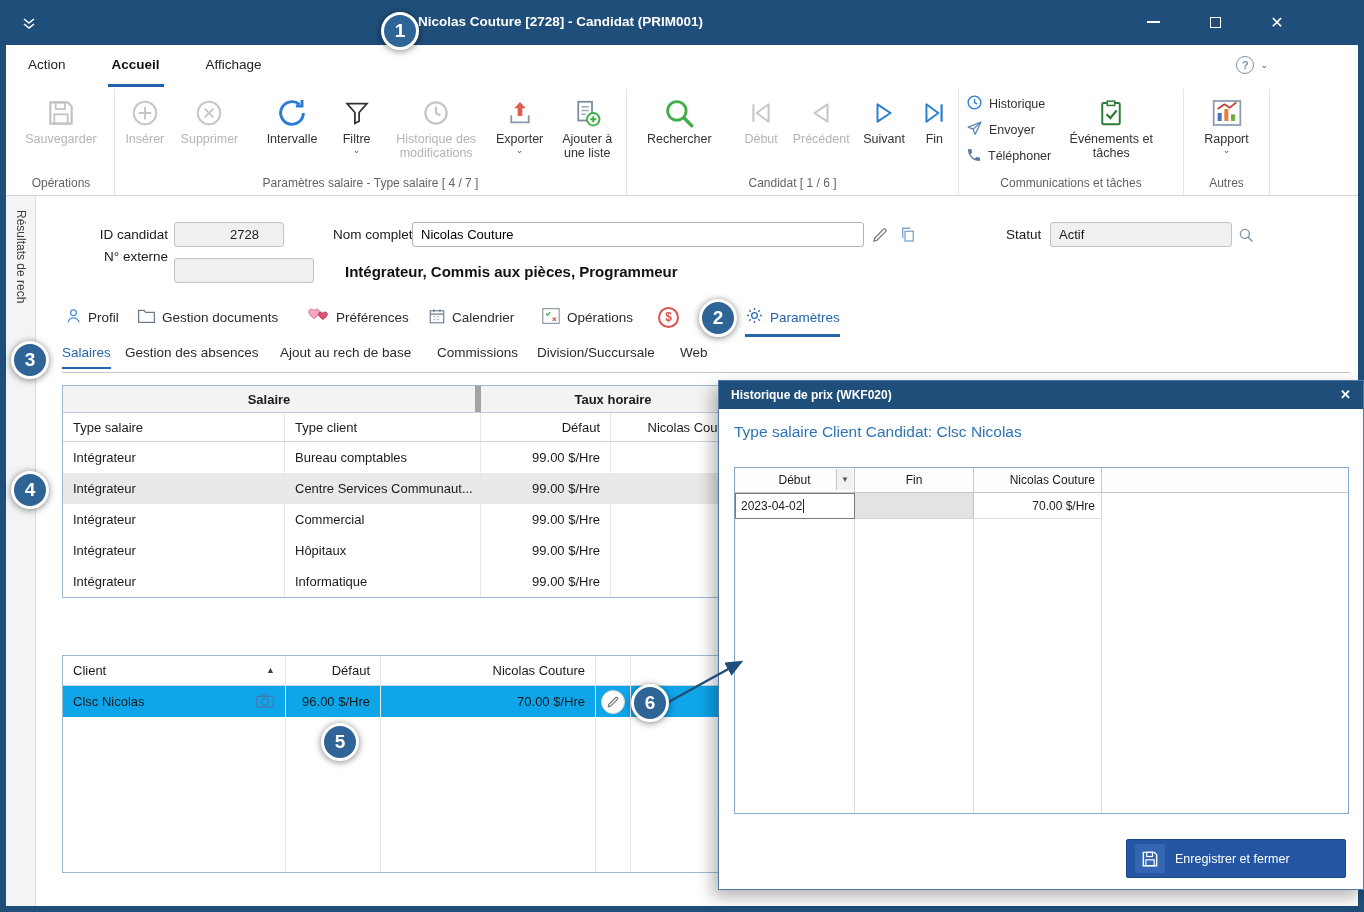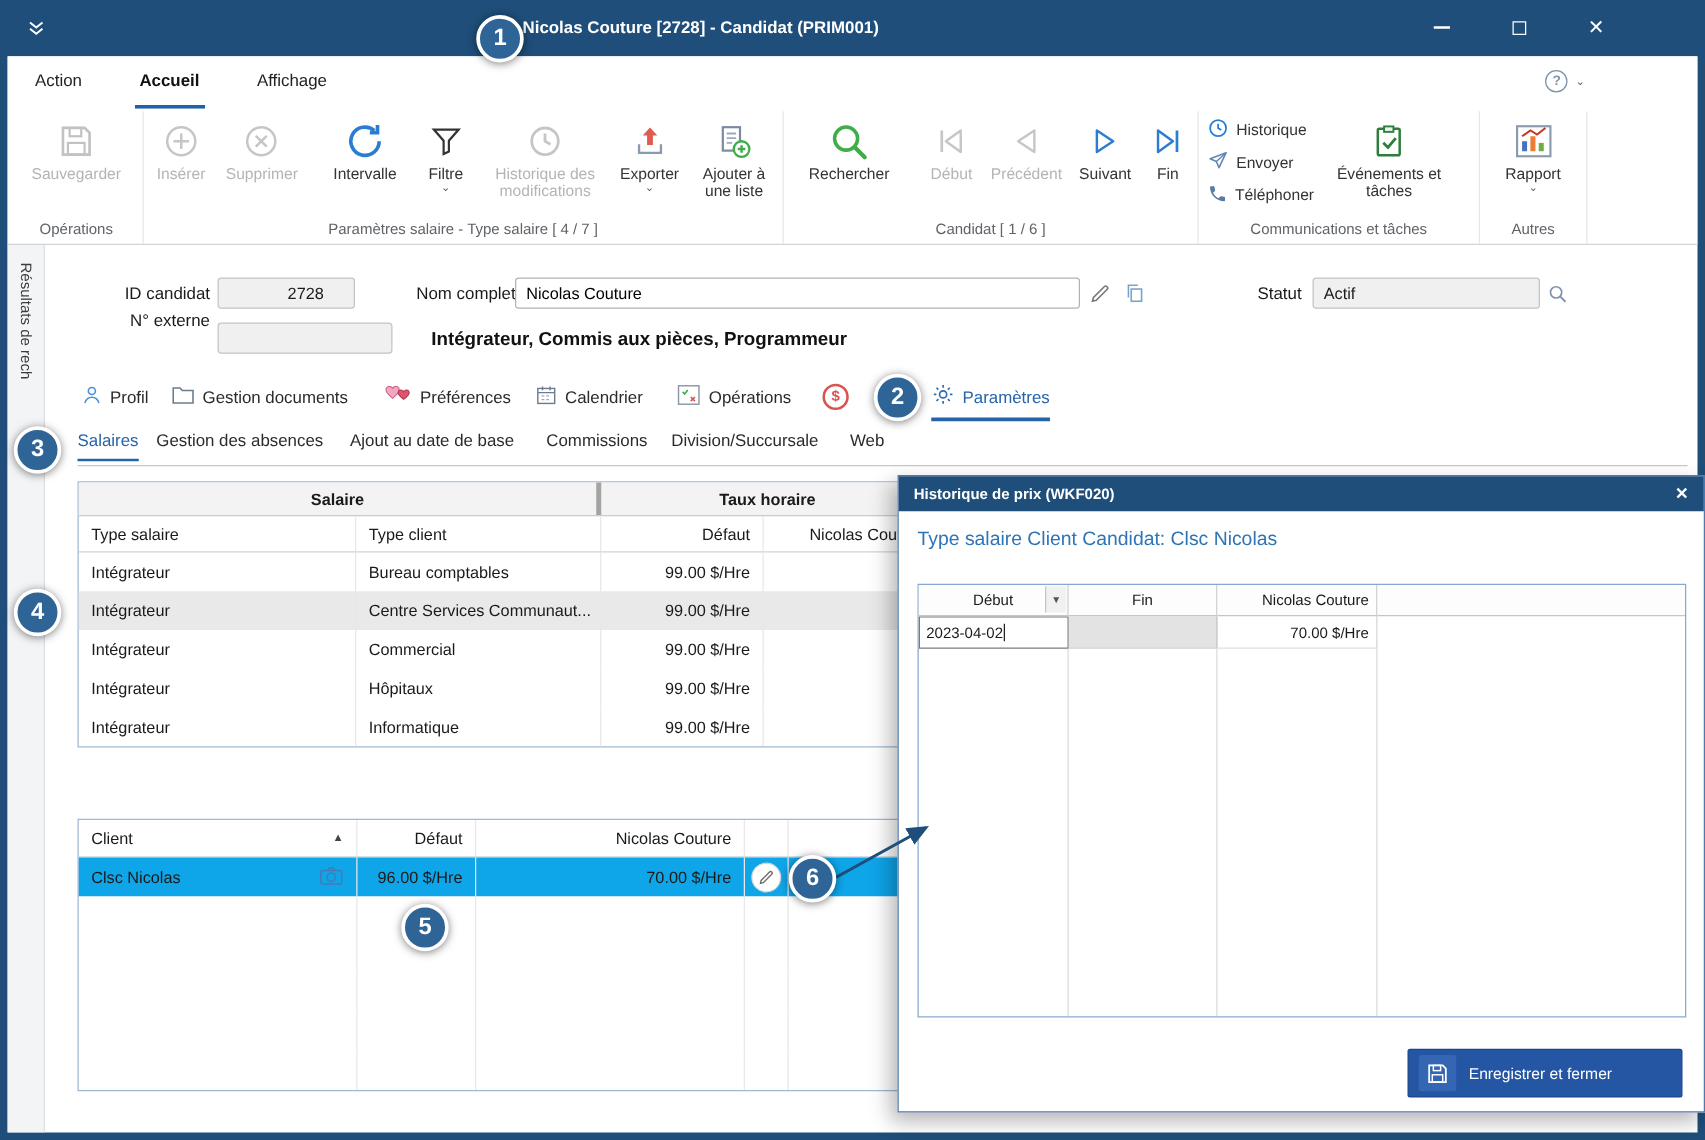--- a/index.html
+++ b/index.html
@@ -55,21 +55,21 @@
   .dollar-circ { width:21px; height:21px; border:2px solid #d9534f; border-radius:50%; color:#d9534f; font-weight:bold; font-size:12px; display:flex; align-items:center; justify-content:center; }
 
   
   .stab { position:absolute; top:300px; height:24px; font-size:13.5px; color:#2b2b2b; border-bottom:2px solid transparent; white-space:nowrap; }
   .stab.active { color:#2563ab; border-bottom:2px solid #2563ab; }
   .tabs-sep { position:absolute; left:56px; right:8px; top:327px; border-top:1px solid #c8c8c8; }
 
   
   .s-table { position:absolute; left:56px; top:340px; width:900px; background:#fff; border:1px solid #a0b8d2; font-size:13px; }
   .s-grouprow { display:grid; grid-template-columns:418px 270px 1fr; height:27px; background:#f3f3f3; border-bottom:1px solid #c3cedb; }
-  .s-grouprow > div { display:flex; align-items:center; justify-content:center; font-weight:bold; border-right:4px solid #a3a3a3; }
+  .s-grouprow > div { display:flex; align-items:center; justify-content:center; font-weight:bold; border-right:6px solid #a3a3a3; }
   .s-grouprow > div:last-child { border-right:none; }
   .s-headrow, .s-row { display:grid; grid-template-columns:222px 196px 130px 140px 1fr; }
   .s-headrow { height:29px; border-bottom:1px solid #c9d4e0; }
   .s-headrow > div, .s-row > div { display:flex; align-items:center; padding:0 10px; border-right:1px solid #e8e8e8; overflow:hidden; white-space:nowrap; }
   .s-headrow > div:last-child, .s-row > div:last-child { border-right:none; }
   .s-row { height:31px; }
   .s-row.sel { background:#e9e9e9; }
   .cell-r { justify-content:flex-end; }
 
   
@@ -437,21 +437,21 @@
       <svg width="19" height="19" viewBox="0 0 24 24" fill="none" stroke="#2f6cb3" stroke-width="1.7">
           <circle cx="12" cy="12" r="3.6"></circle>
           <path d="M12 2.6v2.6M12 18.8v2.6M2.6 12h2.6M18.8 12h2.6M5.3 5.3l1.9 1.9M16.8 16.8l1.9 1.9M18.7 5.3l-1.9 1.9M7.2 16.8l-1.9 1.9"></path>
         </svg>
     </span>
     <span>Paramètres</span>
   </div>
 
   <div class="stab active" style="left:56px">Salaires</div>
   <div class="stab" style="left:119px">Gestion des absences</div>
-  <div class="stab" style="left:274px">Ajout au date de base</div>
+  <div class="stab" style="left:274px">Ajout au rech de base</div>
   <div class="stab" style="left:431px">Commissions</div>
   <div class="stab" style="left:531px">Division/Succursale</div>
   <div class="stab" style="left:674px">Web</div>
   <div class="tabs-sep"></div>
 
   <div class="s-table">
     <div class="s-grouprow">
       <div>Salaire</div>
       <div>Taux horaire</div>
       <div></div>

